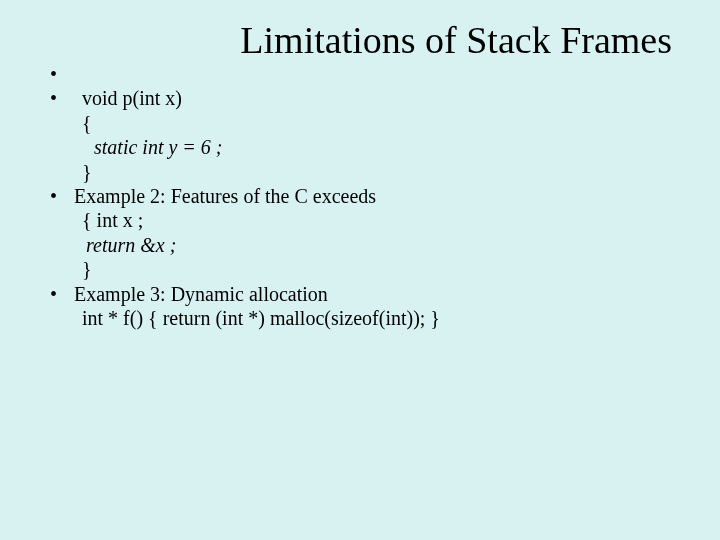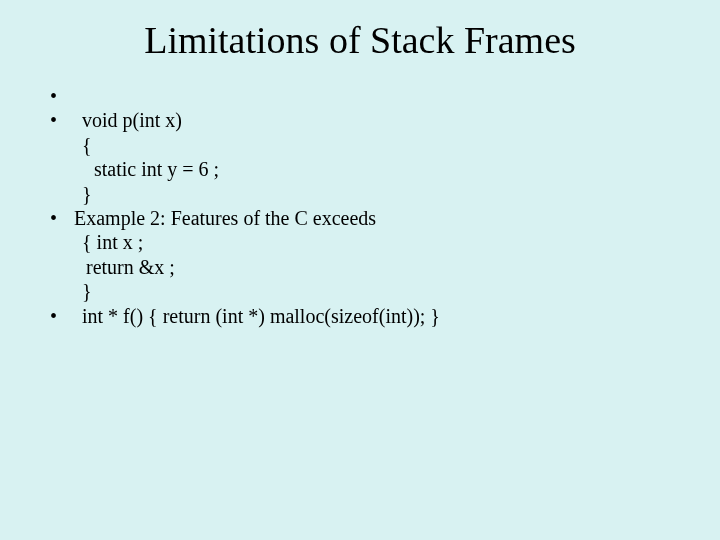--- a/index.html
+++ b/index.html
@@ -12,22 +12,21 @@
       height: 540px;
       background-color: #d8f2f2;
       font-family: "Times New Roman", Times, serif;
       color: #000000;
       padding: 18px 48px 20px 48px;
       overflow: hidden;
     }
     .title {
       font-size: 38px;
       font-weight: normal;
-      text-align: center;
-      margin-bottom: 22px;
+      text-align: right;
       margin-top: 0;
     }
     .content {
       font-size: 20px;
       line-height: 1.22;
     }
     .bullet-item {
       display: flex;
       margin-bottom: 0;
     }
@@ -41,23 +40,25 @@
       flex: 1;
     }
     .sub-line {
       display: block;
     }
     .indent1 {
       padding-left: 8px;
     }
     .indent2 {
       padding-left: 20px;
+      font-style: italic;
     }
     .indent3 {
       padding-left: 12px;
+      font-style: italic;
     }
   </style>
 </head>
 <body>
 
 <h1 class="title">Limitations of Stack Frames</h1>
 
 <div class="content">
 
   <div class="bullet-item">
@@ -82,17 +83,18 @@
       <span class="sub-line">Example 2: Features of the C exceeds</span>
       <span class="sub-line indent1">{ int x ;</span>
       <span class="sub-line indent3">return &amp;x ;</span>
       <span class="sub-line indent1">}</span>
     </div>
   </div>
 
   <div class="bullet-item">
     <div class="bullet">•</div>
     <div class="bullet-text">
+      <span class="sub-line">Example 3: Dynamic allocation</span>
       <span class="sub-line indent1">int * f()  { return (int *) malloc(sizeof(int)); }</span>
     </div>
   </div>
 
 </div>
 
 </body></html>

